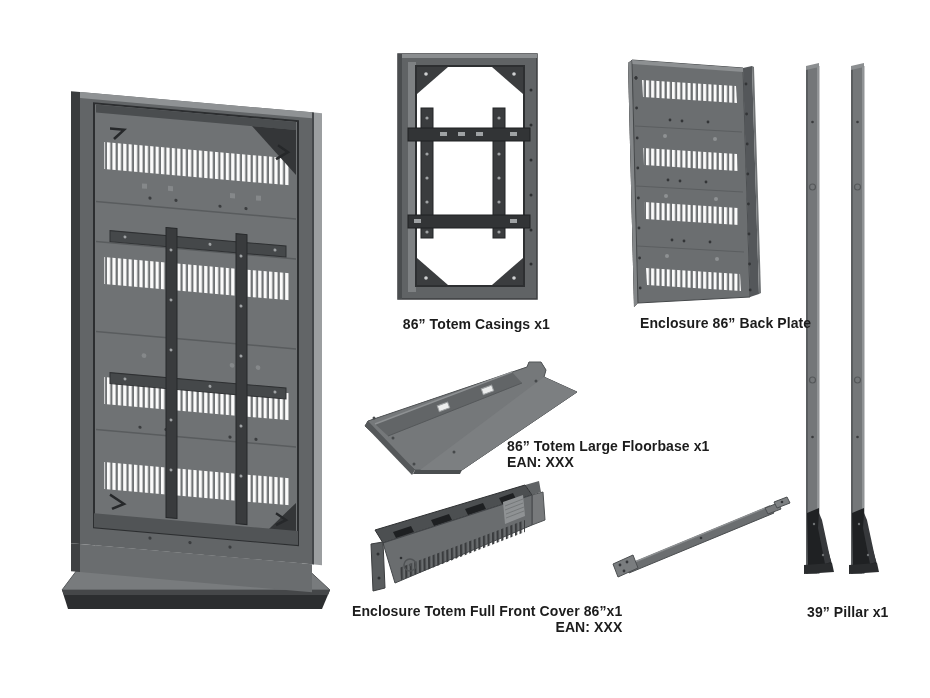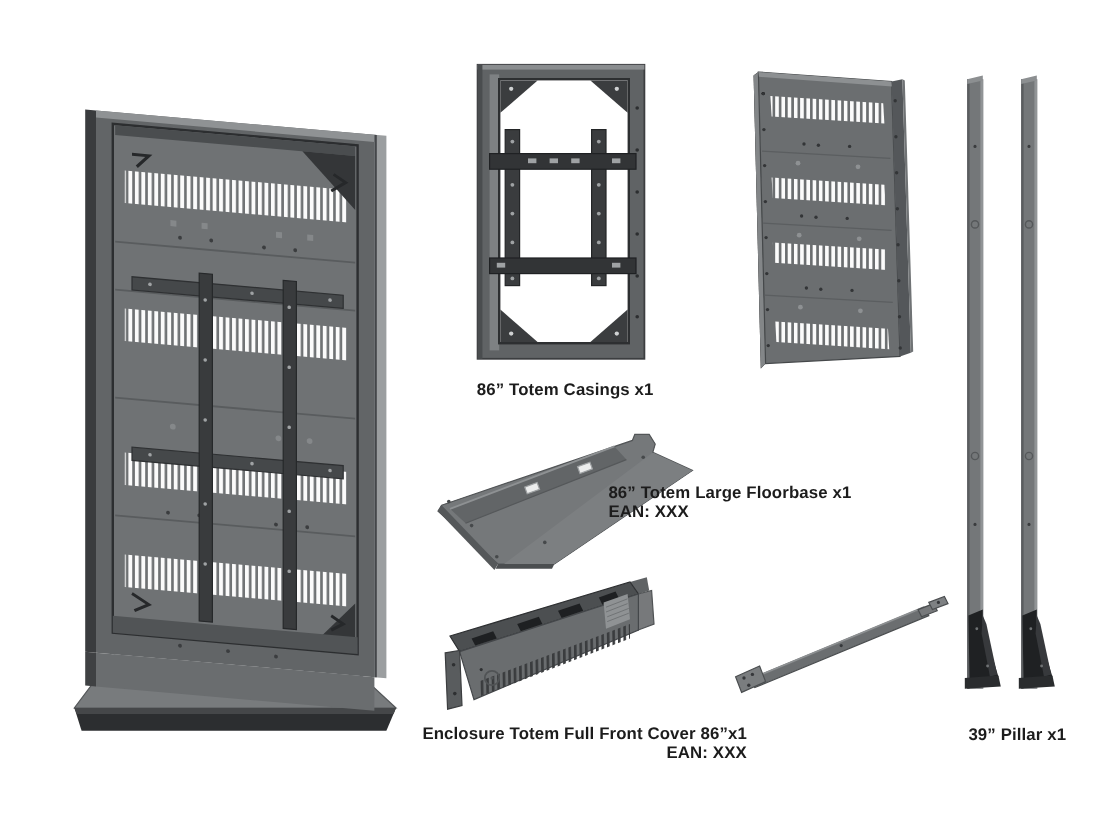--- a/index.html
+++ b/index.html
@@ -8,21 +8,21 @@
     font-family:"Liberation Sans", sans-serif;
     position:relative;overflow:hidden;
   }
   .stage{position:absolute;inset:0;width:930px;height:698px;}
   .part{position:absolute;}
   .part-label{
     position:absolute;
     font-size:14px;line-height:16px;font-weight:bold;color:#1c1c1c;
     white-space:nowrap;letter-spacing:0.1px;
   }
-  .part-label.centered{text-align:center;}
+  .part-label.centered{text-align:right;}
   .part-label div{white-space:nowrap;}
 </style>
 </head>
 <body>
 
 <div class="stage">
 
   <svg class="part" style="left:50px;top:78px;" width="290" height="545" viewBox="0 0 290 545">
     <defs>
       <pattern id="slatsA" patternUnits="userSpaceOnUse" width="5.4" height="30">
@@ -372,23 +372,24 @@
     <polygon points="168,9 181,4 184,10 171,15" fill="#7e8183" stroke="#4b4e50" stroke-width="1"></polygon>
     <circle cx="176" cy="9" r="1.3" fill="#35373a"></circle>
     <circle cx="95" cy="45" r="1.3" fill="#35373a"></circle>
   </svg>
 
   <div class="part-label centered" style="left:392px;top:316px;width:158px;">
     <div>86” Totem Casings x1</div>
   </div>
 
   <div class="part-label" style="left:640px;top:315px;">
+    <div>Enclosure 86” Back Plate</div>
   </div>
 
-  <div class="part-label" style="left:507px;top:402px;">
+  <div class="part-label" style="left:507px;top:438px;">
     <div>86” Totem Large Floorbase x1</div>
     <div>EAN: XXX</div>
   </div>
 
   <div class="part-label" style="left:352px;top:603px;text-align:right;">
     <div>Enclosure Totem Full Front Cover 86”x1</div>
     <div>EAN: XXX</div>
   </div>
 
 

